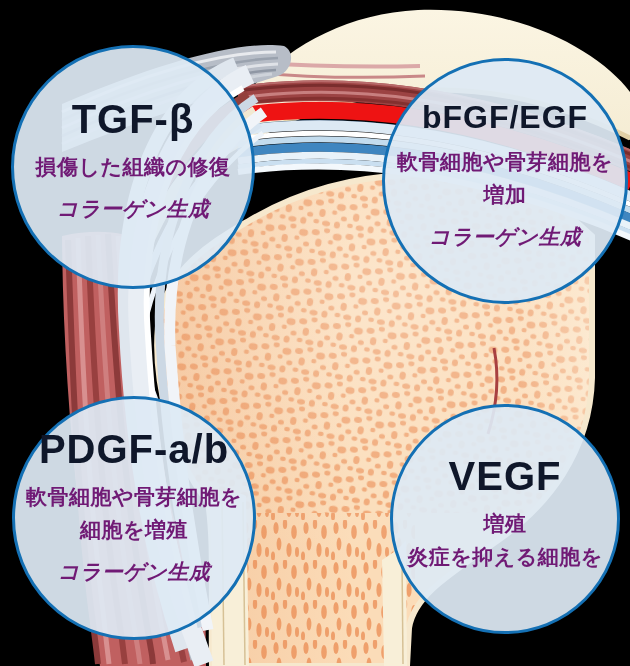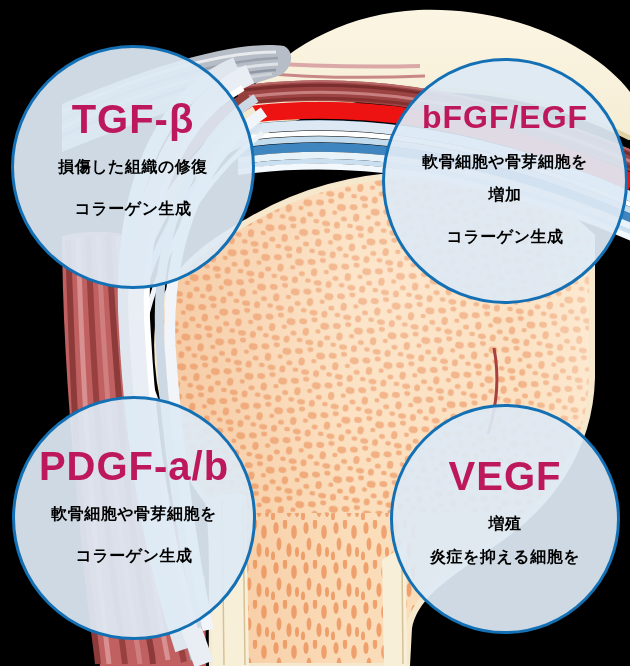--- a/index.html
+++ b/index.html
@@ -15,28 +15,28 @@
     border:3px solid #1470b4;
     box-sizing:border-box;
     display:flex;flex-direction:column;align-items:center;justify-content:center;
     text-align:center;
   }
   #c-tgf  {left:11px;  top:45px;  width:244px;height:244px;padding-bottom:12px;}
   #c-bfgf {left:382px; top:58px;  width:246px;height:246px;padding-bottom:8px;}
   #c-pdgf {left:12px;  top:396px; width:244px;height:244px;padding-bottom:20px;}
   #c-vegf {left:390px; top:404px; width:230px;height:230px;padding-bottom:10px;}
   .callout-title{
-    font-size:40px;font-weight:bold;color:#be185d;letter-spacing:1px;
+    font-size:40px;font-weight:bold;color:#0f172a;letter-spacing:1px;
     margin-bottom:10px;line-height:1.05;
   }
   #c-bfgf .callout-title{font-size:32px;}
   .group{margin-top:0;}
-  .group + .group{margin-top:9px;}
+  .group + .group{margin-top:9px;font-style:italic;}
   .line{
-    font-size:16px;font-weight:bold;color:#000000;line-height:33px;
+    font-size:21px;font-weight:bold;color:#701a75;line-height:33px;
     letter-spacing:0.5px;white-space:nowrap;
   }
 </style>
 </head>
 <body>
 
 <div id="stage">
 
 <svg width="630" height="666" viewBox="0 0 630 666">
   <defs>
@@ -220,20 +220,21 @@
   </div>
   <div class="group">
     <div class="line">コラーゲン生成</div>
   </div>
 </div>
 
 <div class="callout" id="c-pdgf">
   <div class="callout-title">PDGF-a/b</div>
   <div class="group">
     <div class="line">軟骨細胞や骨芽細胞を</div>
+    <div class="line">細胞を増殖</div>
   </div>
   <div class="group">
     <div class="line">コラーゲン生成</div>
   </div>
 </div>
 
 <div class="callout" id="c-vegf">
   <div class="callout-title">VEGF</div>
   <div class="group">
     <div class="line">増殖</div>

